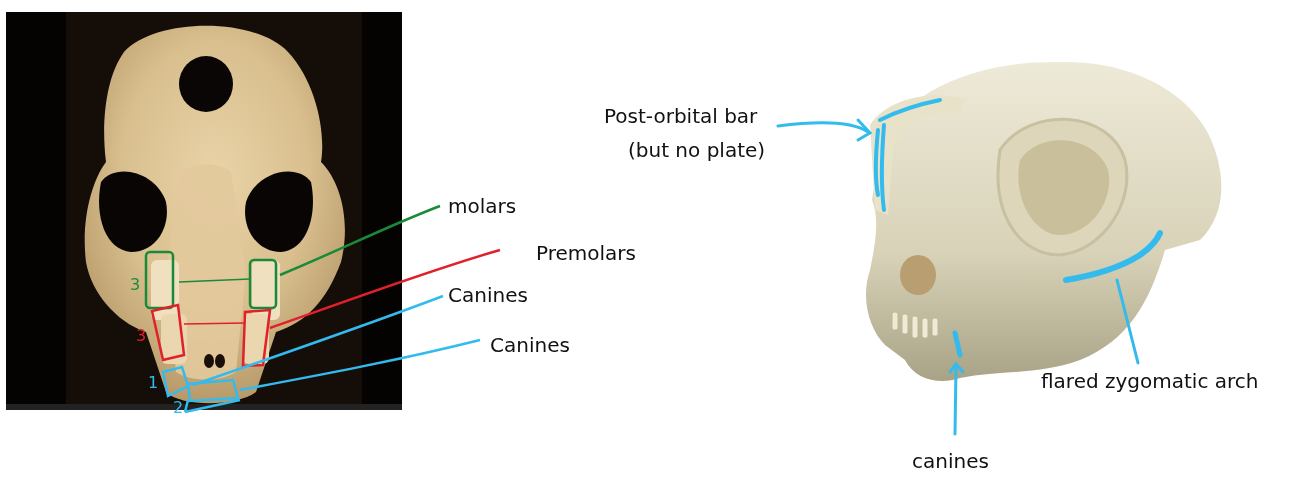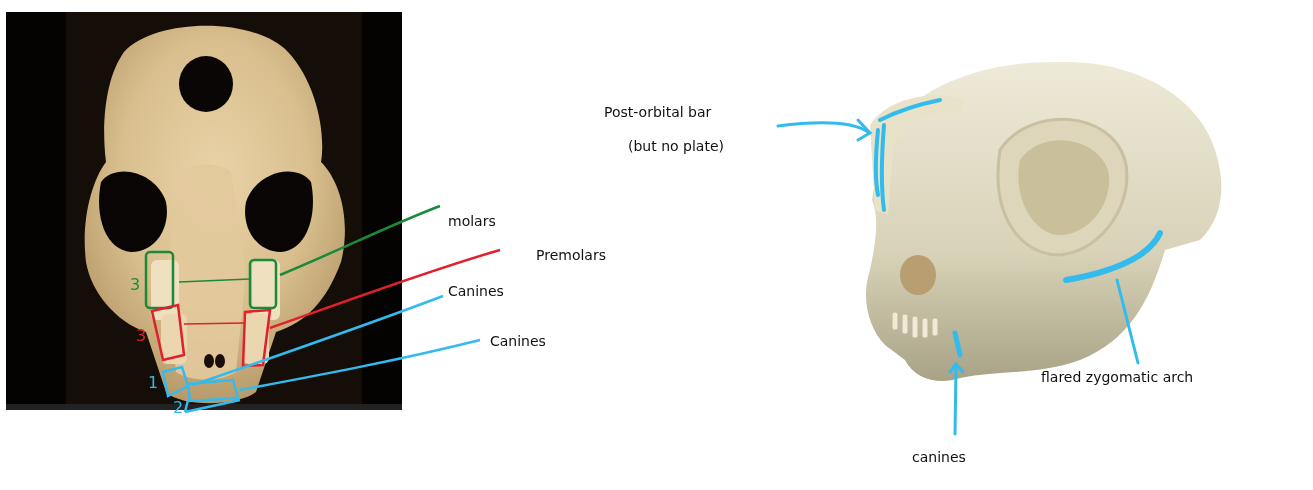--- a/index.html
+++ b/index.html
@@ -1,18 +1,18 @@
 <!DOCTYPE html>
 <html><head>
 <meta charset="utf-8">
 <style>
   html,body{margin:0;padding:0;background:#ffffff;}
   body{width:1313px;height:490px;position:relative;overflow:hidden;font-family:"DejaVu Sans","Liberation Sans",sans-serif;}
   .panel{position:absolute;}
-  .label{position:absolute;font-size:14px;color:#111;white-space:nowrap;line-height:1.2;font-family:"DejaVu Sans","Liberation Sans",sans-serif;}
+  .label{position:absolute;font-size:20px;color:#111;white-space:nowrap;line-height:1.2;font-family:"DejaVu Sans","Liberation Sans",sans-serif;}
   svg{position:absolute;left:0;top:0;}
   .num{font-size:16px;font-family:"DejaVu Sans",sans-serif;}
 </style>
 </head>
 <body>
 
 <div class="panel" style="left:6px;top:12px;width:396px;height:398px;background:#050302;">
   <svg width="396" height="398">
     <defs>
       <radialGradient id="bone1" cx="50%" cy="40%" r="60%">
@@ -66,22 +66,22 @@
     <path d="M240,390 C320,375 400,360 480,340"></path>
     <path d="M185,412 L240,400 M185,412 L188,400"></path>
   </g>
 
   <text x="130" y="290" class="num" fill="#1a8a3a">3</text>
   <text x="136" y="341" class="num" fill="#e0202a">3</text>
   <text x="148" y="388" class="num" fill="#33bbee">1</text>
   <text x="173" y="413" class="num" fill="#33bbee">2</text>
 </svg>
 
-<div class="label" style="left:448px;top:194px;margin-top:19px;">molars</div>
-<div class="label" style="left:536px;top:247px;">Premolars</div>
+<div class="label" style="left:448px;top:194px;">molars</div>
+<div class="label" style="left:536px;top:241px;">Premolars</div>
 <div class="label" style="left:448px;top:283px;">Canines</div>
 <div class="label" style="left:490px;top:333px;">Canines</div>
 
 <svg width="1313" height="490">
   <defs>
     <linearGradient id="bone2" x1="0" y1="0" x2="0" y2="1">
       <stop offset="0%" stop-color="#eeead8"></stop>
       <stop offset="60%" stop-color="#d8d2b8"></stop>
       <stop offset="100%" stop-color="#a8a286"></stop>
     </linearGradient>

